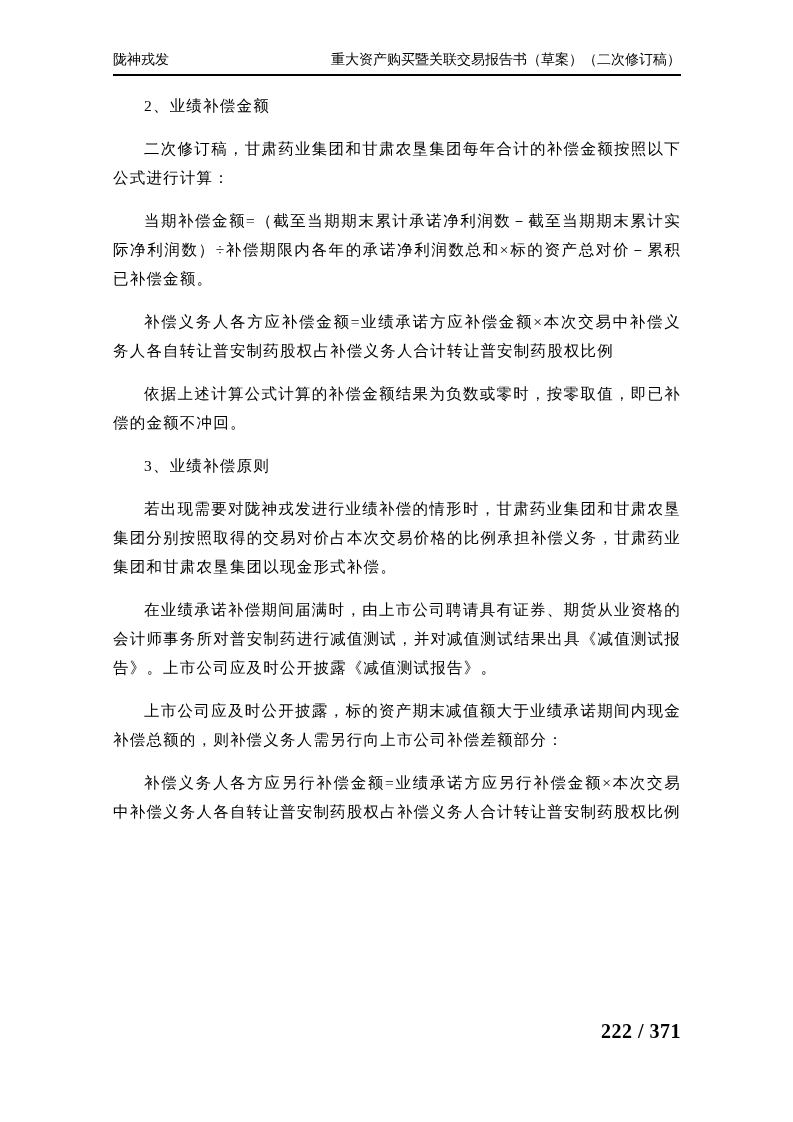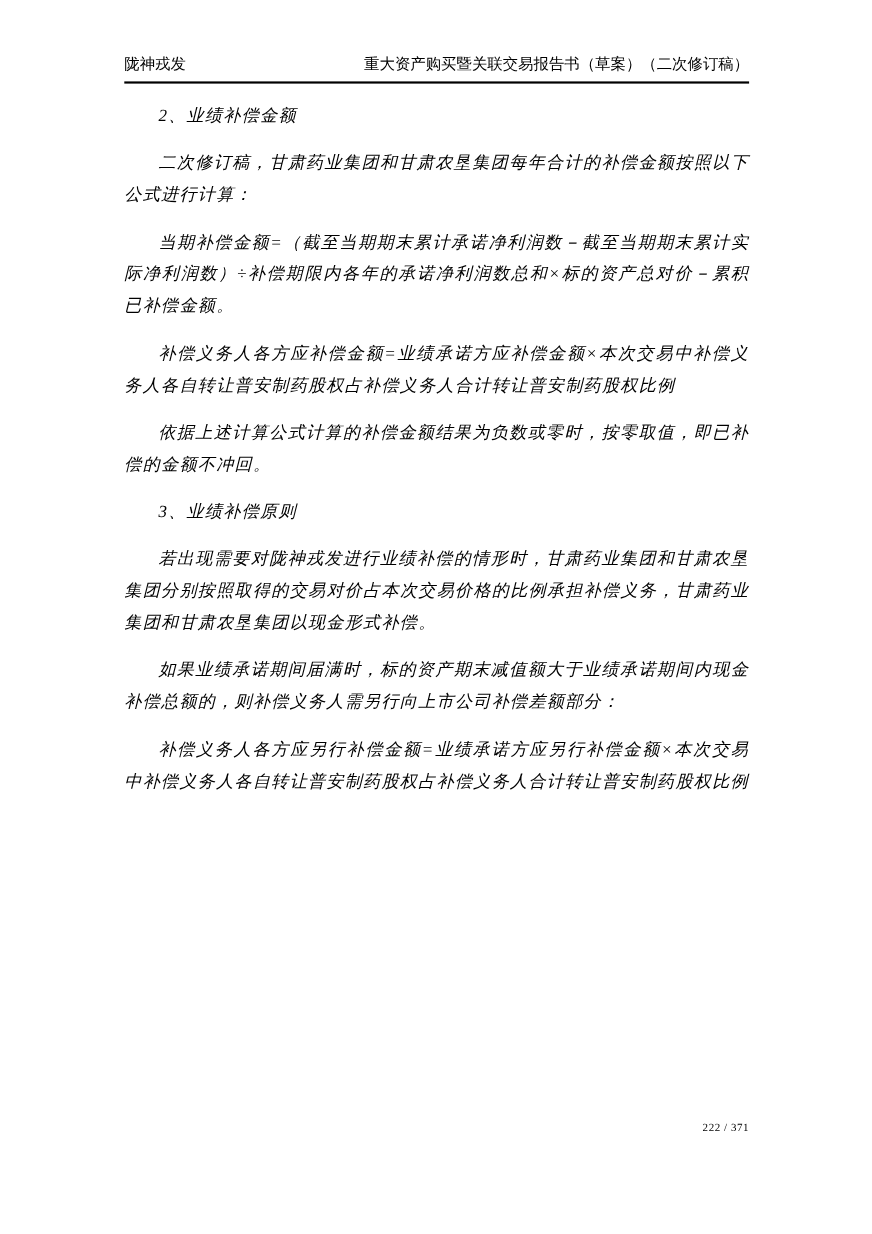--- a/index.html
+++ b/index.html
@@ -39,28 +39,27 @@
     right: 112px;
   }
   .para {
     font-size: 15.5px;
     line-height: 29px;
     letter-spacing: 1.2px;
     margin: 14px 0;
     text-indent: 2em;
     text-align: justify;
     text-justify: inter-character;
-    font-style: italic;
   }
   .footer {
     position: absolute;
     top: 1020px;
     right: 112px;
-    font-size: 10px;
-    font-weight: normal;
+    font-size: 20px;
+    font-weight: bold;
     letter-spacing: 0.5px;
   }
 </style>
 </head>
 <body>
 
 <div class="page">
 
   <div class="header">
     <span class="left">陇神戎发</span>
@@ -69,19 +68,20 @@
 
   <div class="content" id="paragraphs">
 
   <p class="para">2、业绩补偿金额</p>
       <p class="para">二次修订稿，甘肃药业集团和甘肃农垦集团每年合计的补偿金额按照以下公式进行计算：</p>
       <p class="para">当期补偿金额=（截至当期期末累计承诺净利润数－截至当期期末累计实际净利润数）÷补偿期限内各年的承诺净利润数总和×标的资产总对价－累积已补偿金额。</p>
       <p class="para">补偿义务人各方应补偿金额=业绩承诺方应补偿金额×本次交易中补偿义务人各自转让普安制药股权占补偿义务人合计转让普安制药股权比例</p>
       <p class="para">依据上述计算公式计算的补偿金额结果为负数或零时，按零取值，即已补偿的金额不冲回。</p>
       <p class="para">3、业绩补偿原则</p>
       <p class="para">若出现需要对陇神戎发进行业绩补偿的情形时，甘肃药业集团和甘肃农垦集团分别按照取得的交易对价占本次交易价格的比例承担补偿义务，甘肃药业集团和甘肃农垦集团以现金形式补偿。</p>
-      <p class="para">如果业绩承诺期间届满时，标的资产期末减值额大于业绩承诺期间内现金补偿总额的，则补偿义务人需另行向上市公司补偿差额部分：</p>
+      <p class="para">在业绩承诺补偿期间届满时，由上市公司聘请具有证券、期货从业资格的会计师事务所对普安制药进行减值测试，并对减值测试结果出具《减值测试报告》。上市公司应及时公开披露《减值测试报告》。</p>
+      <p class="para">上市公司应及时公开披露，标的资产期末减值额大于业绩承诺期间内现金补偿总额的，则补偿义务人需另行向上市公司补偿差额部分：</p>
       <p class="para">补偿义务人各方应另行补偿金额=业绩承诺方应另行补偿金额×本次交易中补偿义务人各自转让普安制药股权占补偿义务人合计转让普安制药股权比例</p>
     </div>
 
   <div class="footer">222 / 371</div>
 
 </div>
 
 </body></html>

